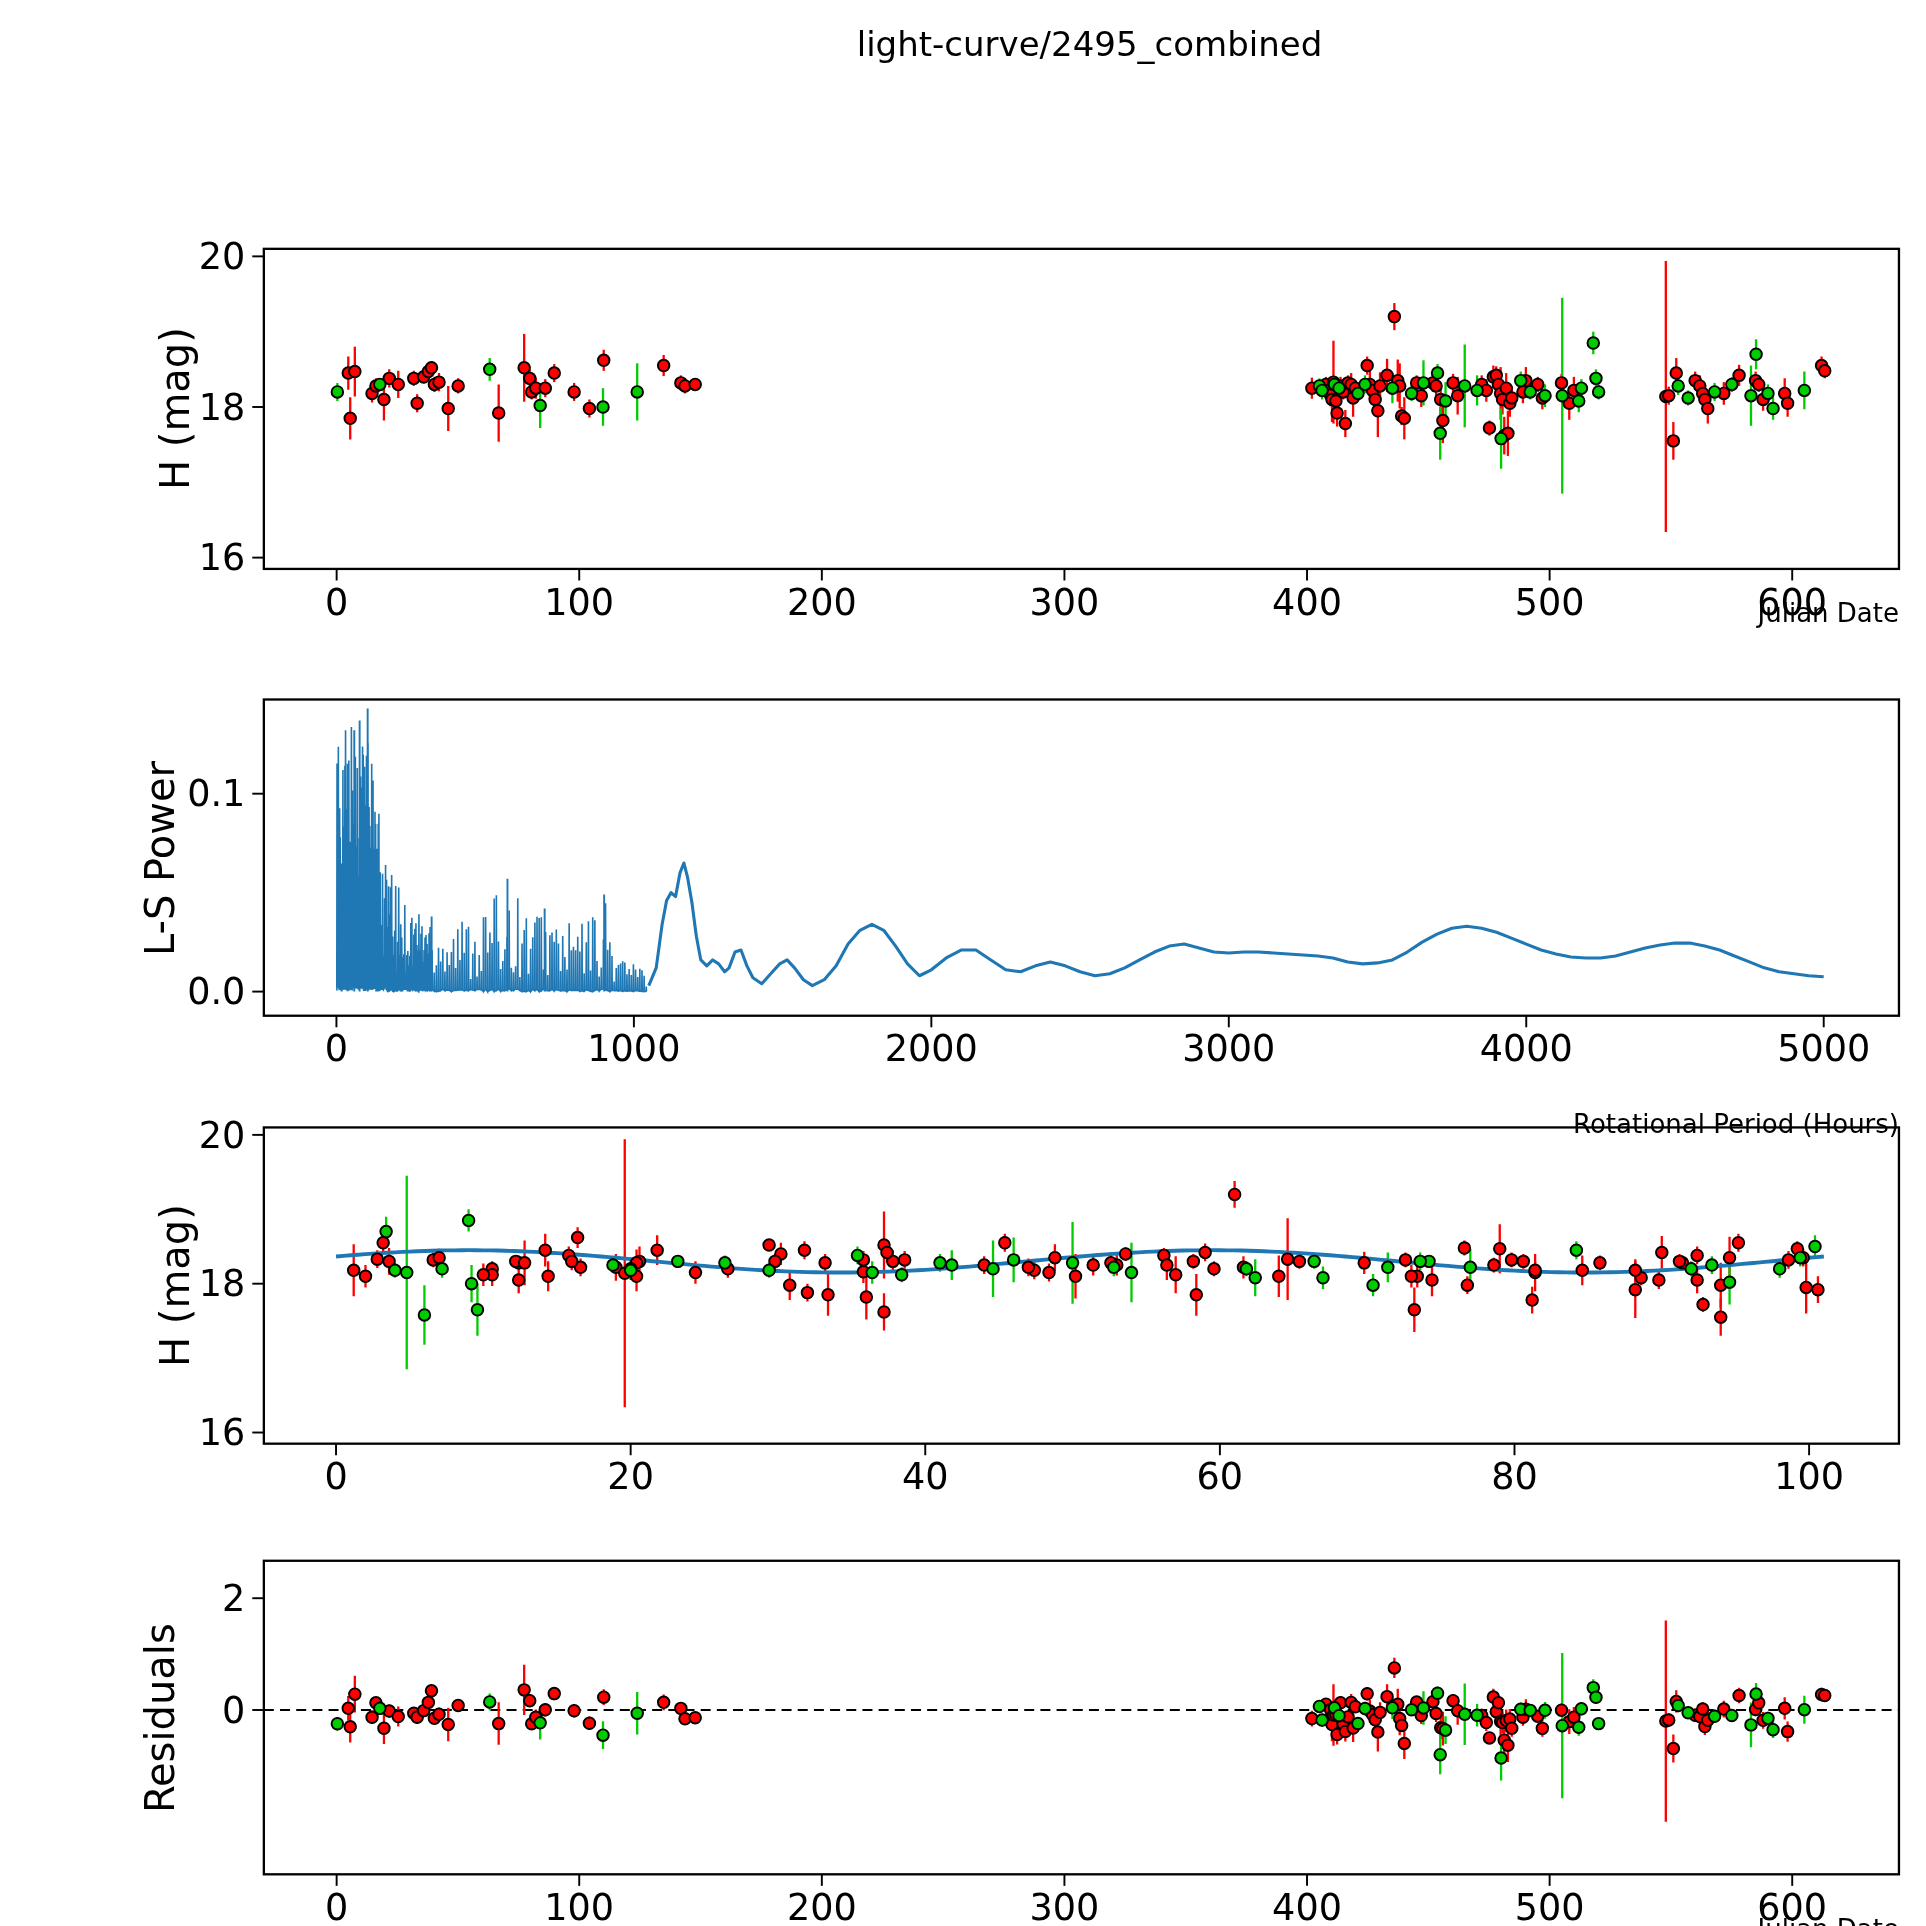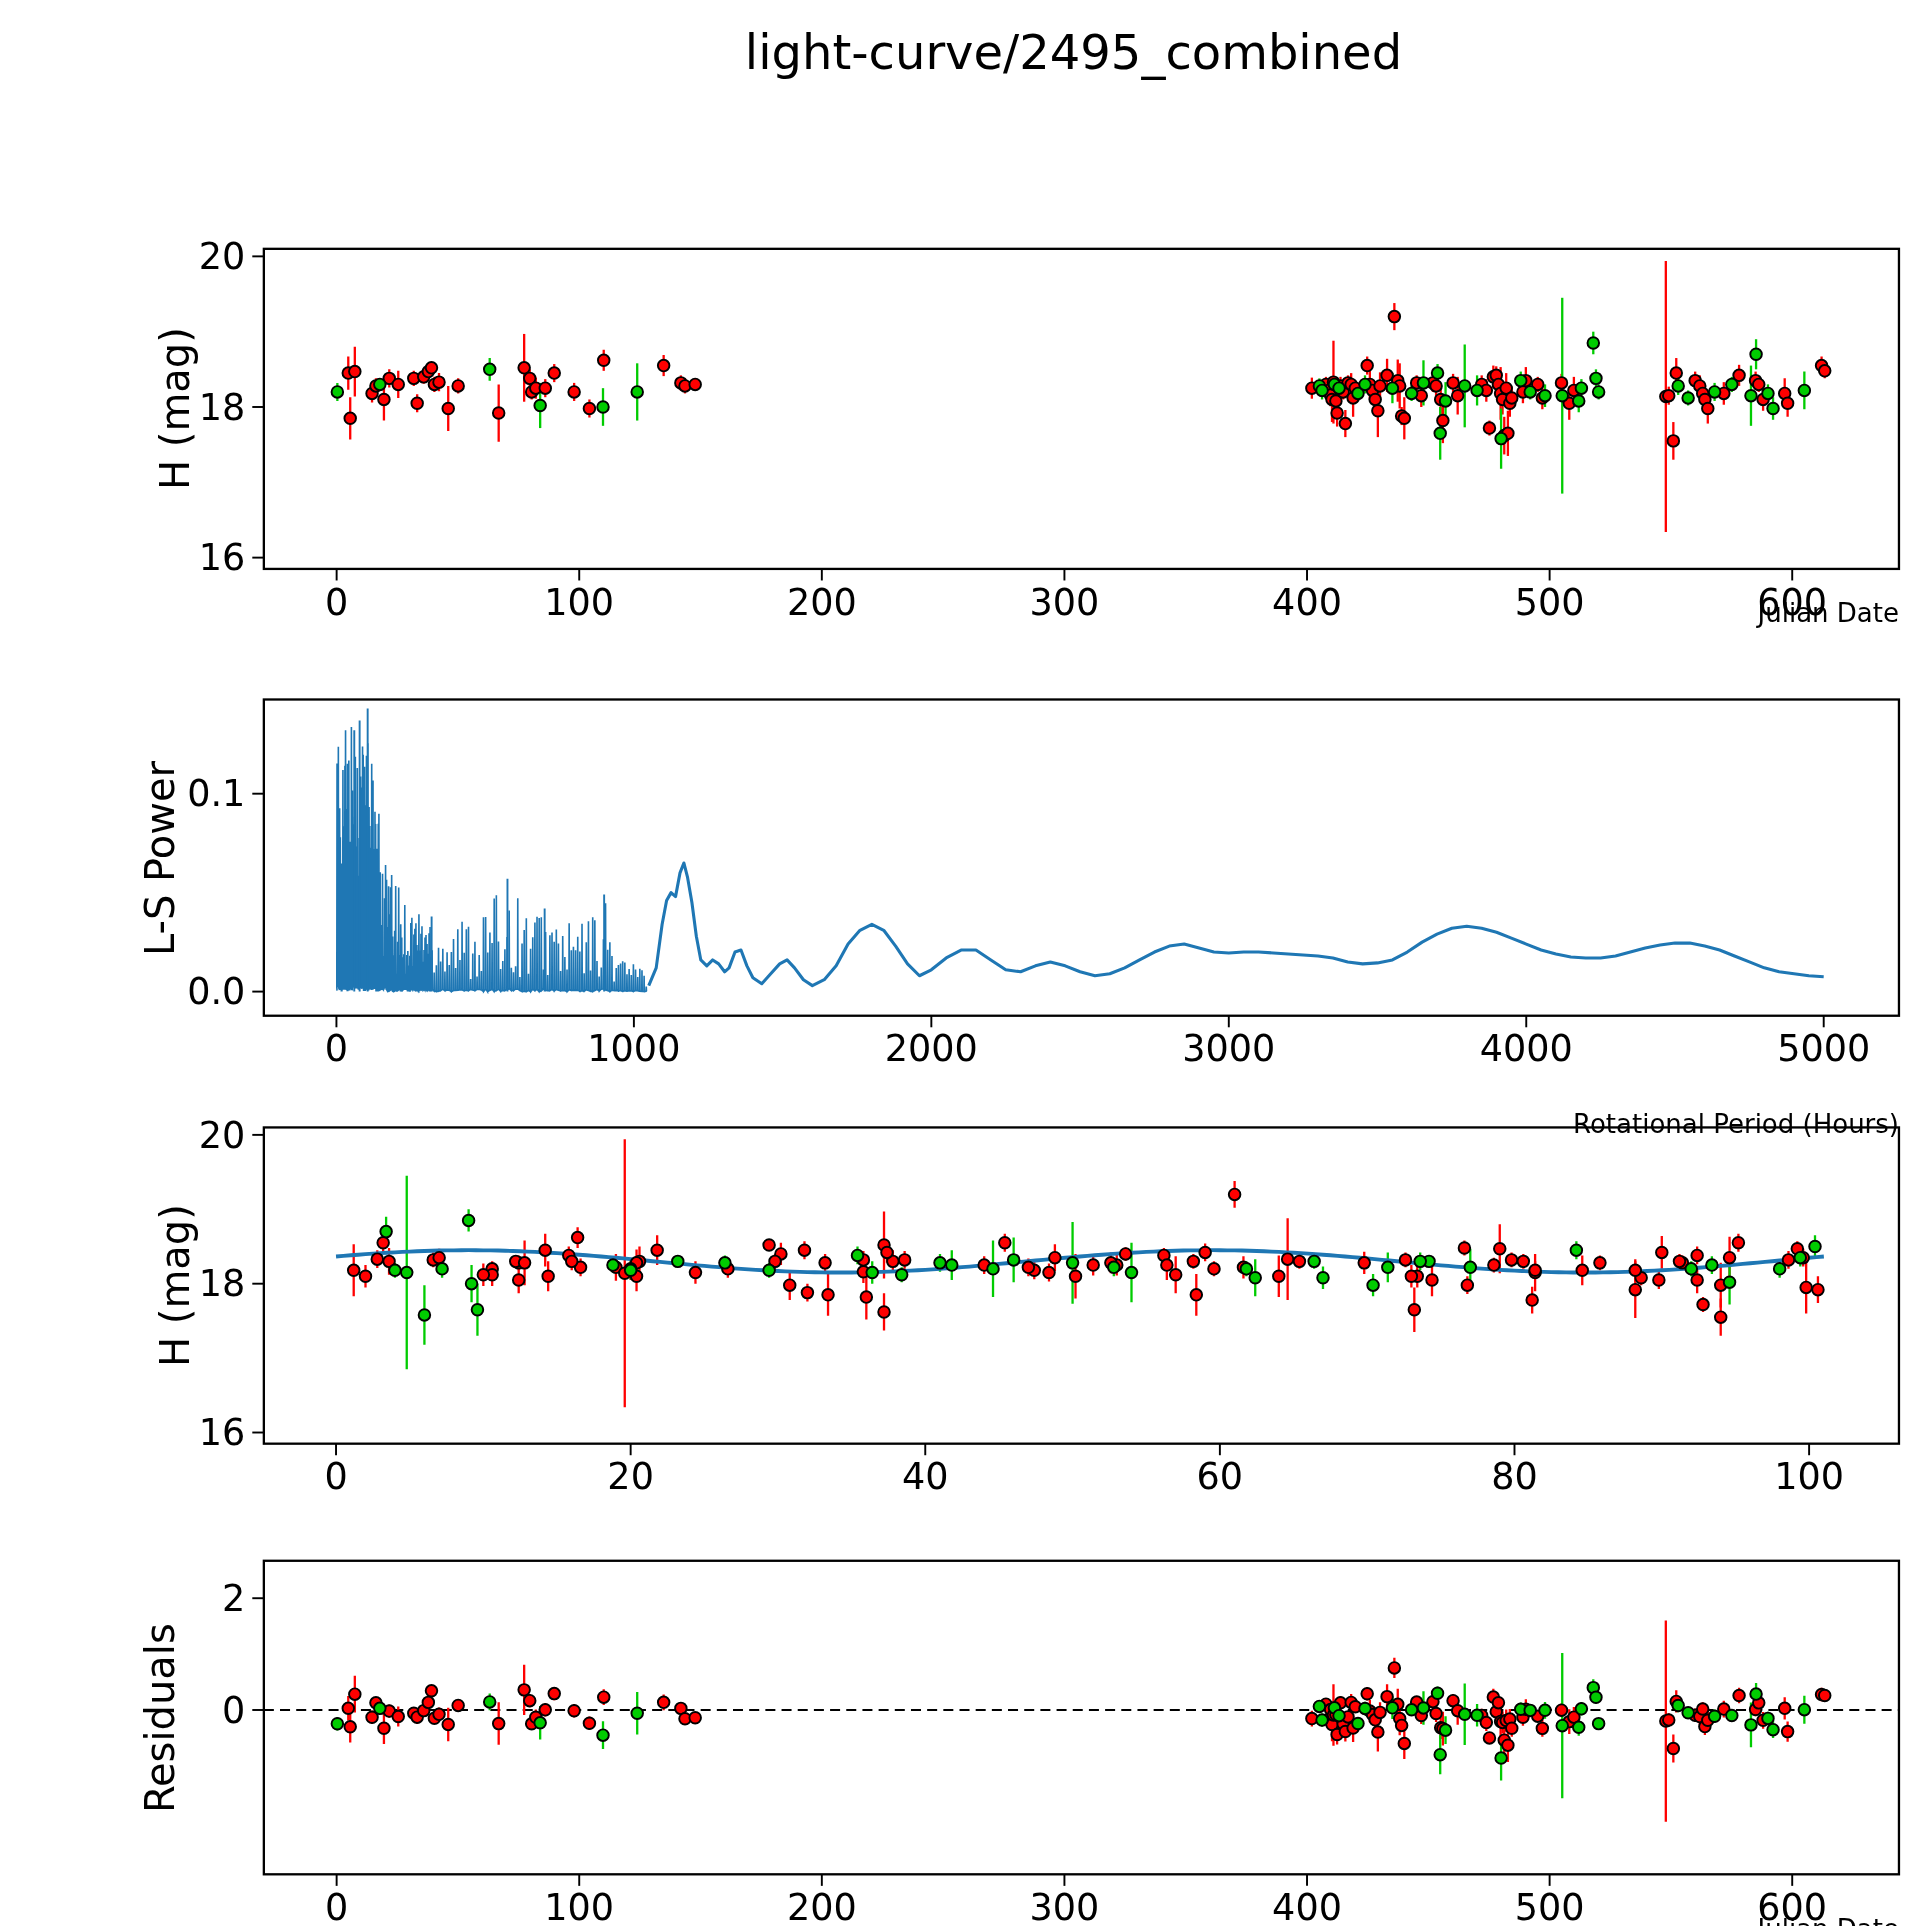--- a/index.html
+++ b/index.html
@@ -1,20 +1,20 @@
 <!DOCTYPE html>
 <html style="font-size:6.2px"><head>
 <meta charset="utf-8">
 <style>
   html,body{margin:0;padding:0;background:#ffffff;}
   #figure{position:relative;width:2080px;height:2080px;background:#ffffff;
           font-family:"DejaVu Sans","Liberation Sans",sans-serif;color:#000;}
   #plot-svg{position:absolute;left:0;top:0;}
-  .fig-title{position:absolute;left:256px;width:1635px;top:24px;text-align:center;
-             font-size:48px;line-height:1.2;white-space:nowrap;}
+  .fig-title{position:absolute;left:272px;width:1635px;top:24px;text-align:center;
+             font-size:34px;line-height:1.2;white-space:nowrap;}
   .xlabel{position:absolute;left:264px;width:1635px;text-align:right;font-size:26px;line-height:1.15;}
   .ylabel{position:absolute;width:46px;display:flex;align-items:center;justify-content:center;
           writing-mode:vertical-rl;transform:rotate(180deg);font-size:40px;line-height:1.1;}
   svg text{font-family:"DejaVu Sans","Liberation Sans",sans-serif;fill:#000;}
 </style>
 </head>
 <body>
 
 <div id="figure">
   <div class="fig-title">light-curve/2495_combined</div>

